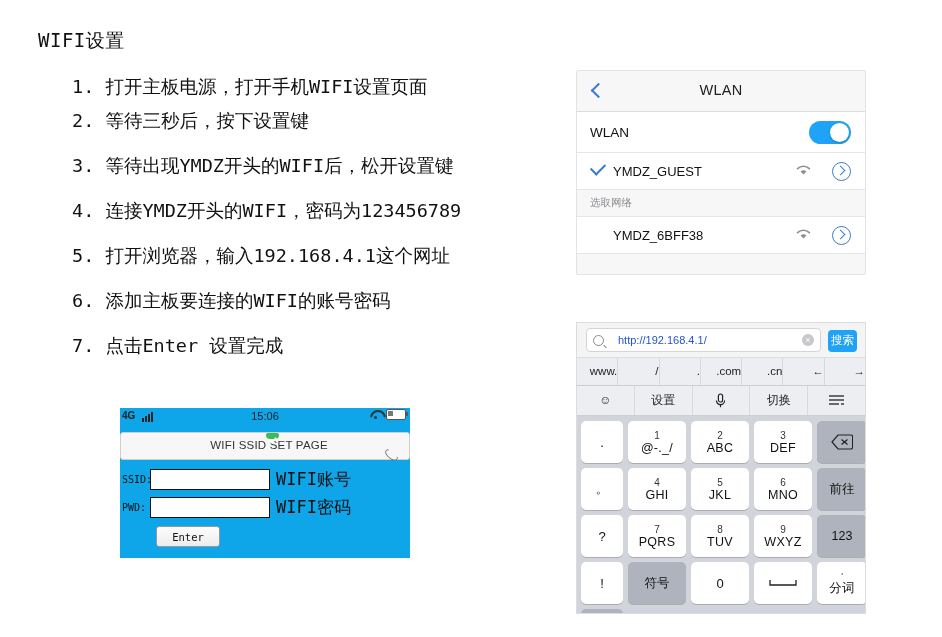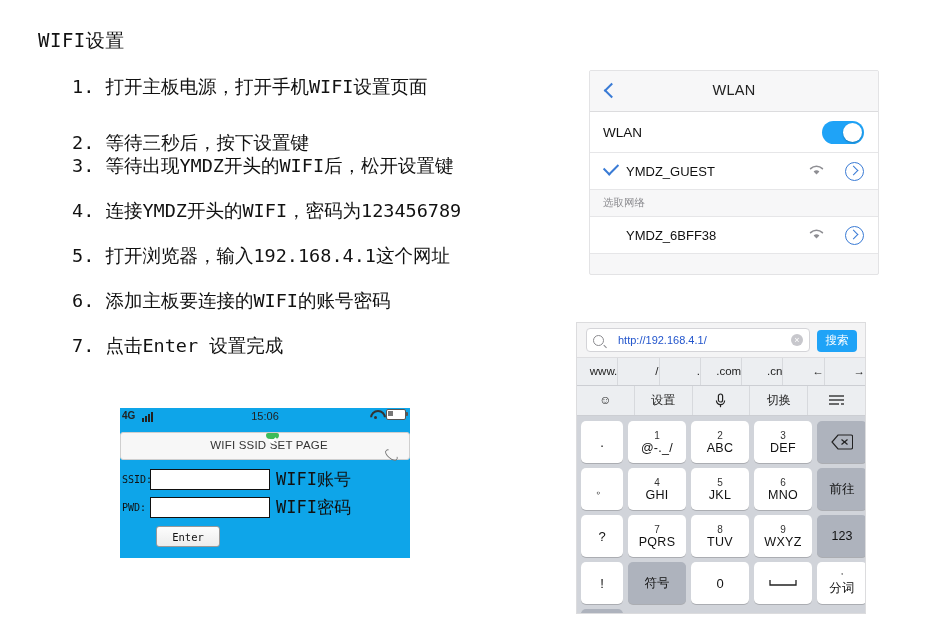--- a/index.html
+++ b/index.html
@@ -38,21 +38,21 @@
     width: 500px;
   }
   .step {
     font-family: "DejaVu Sans Mono", monospace;
     font-size: 18.5px;
     color: #111;
     letter-spacing: 0px;
     white-space: nowrap;
   }
   .step-1 { position:absolute; left:0px;  top:6px; }
-  .step-2 { position:absolute; left:0px;  top:40px;margin-top:22px; }
+  .step-2 { position:absolute; left:0px;  top:40px; }
   .step-3 { position:absolute; left:0px;  top:85px; }
   .step-4 { position:absolute; left:0px;  top:130px; }
   .step-5 { position:absolute; left:0px;  top:175px; }
   .step-6 { position:absolute; left:0px;  top:220px; }
   .step-7 { position:absolute; left:0px;  top:265px; }
 
   
   .cfg {
     position: absolute;
     left: 120px;
@@ -199,21 +199,20 @@
     position: absolute;
     left: 576px;
     top: 70px;
     width: 288px;
     height: 203px;
     background: #f7f7f8;
     border: 1px solid #e3e3e5;
     border-radius: 2px;
     box-shadow: 0 0 0 0 rgba(0,0,0,0);
     overflow: hidden;
-    margin-left: 13px;
   }
   .wlan-nav {
     position: relative;
     height: 40px;
     background: #f7f7f8;
     border-bottom: 1px solid #dcdcde;
   }
   .wlan-nav .back {
     position: absolute; left: 14px; top: 11px;
     width: 10px; height: 17px;
@@ -356,21 +355,21 @@
   }
   .url-field .clear {
     position: absolute; right: 6px; top: 5px;
     width: 12px; height: 12px;
     border-radius: 50%;
     background: #c7c7cc;
     color:#fff; font-size:9px; line-height:12px; text-align:center;
   }
   .search-btn {
     margin: 1px 8px 0 7px;
-    width: 40px; height: 22px;
+    width: 29px; height: 22px;
     background: #1fa3f7;
     border-radius: 4px;
     color: #fff;
     font-size: 11.5px;
     display: flex; align-items: center; justify-content: center; font-family: Liberation Serif, serif;
   }
   .kb-suggest {
     height: 27px;
     background: #eceef1;
     display: flex;

